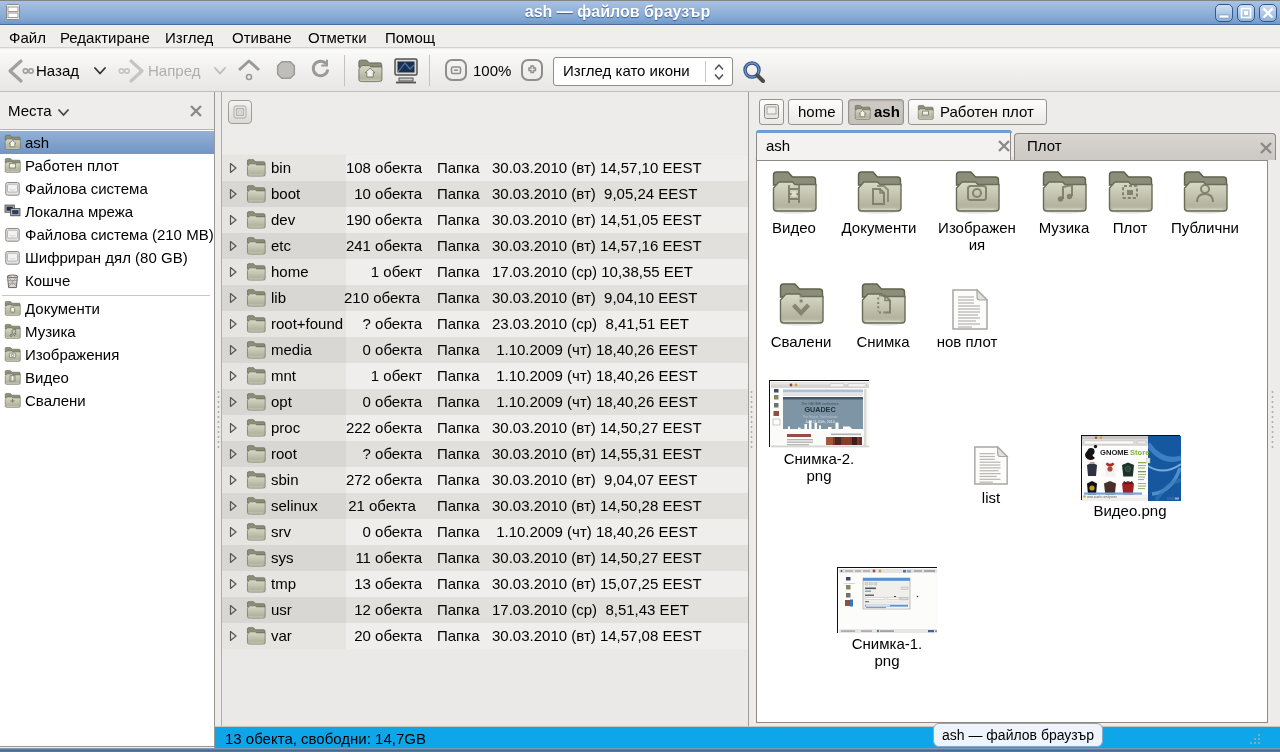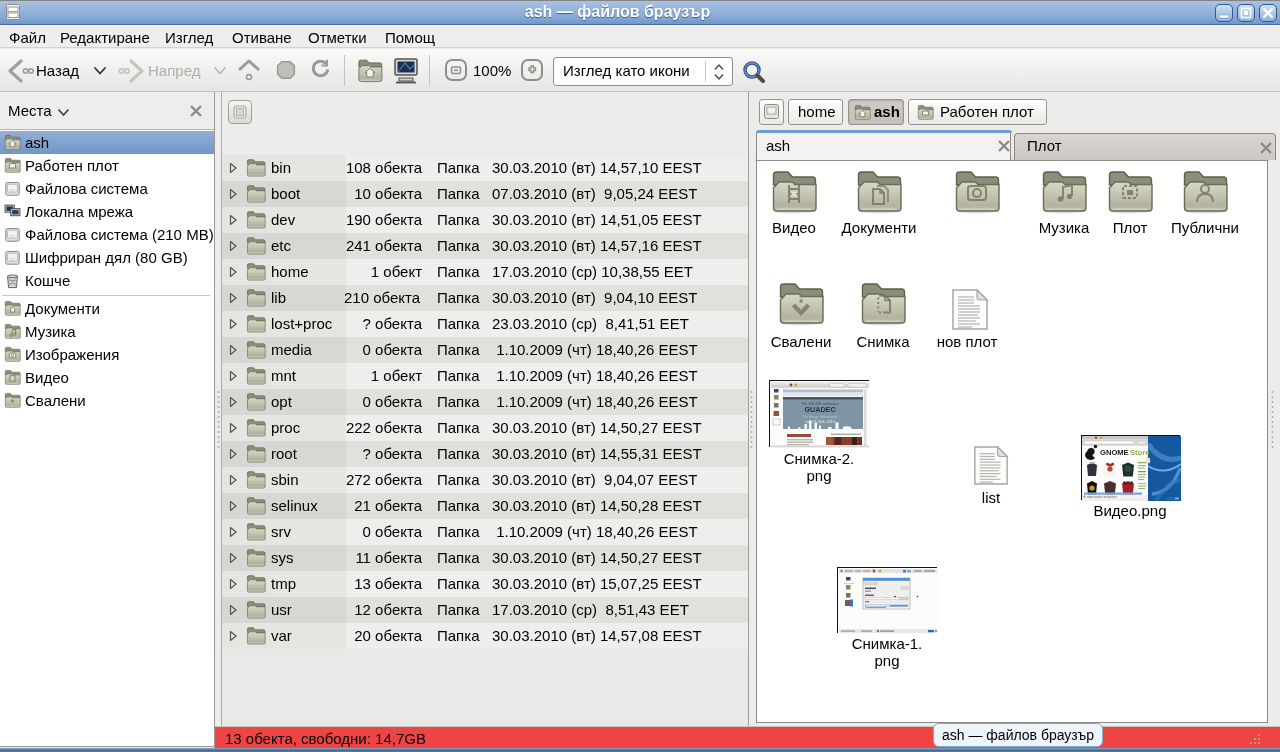--- a/index.html
+++ b/index.html
@@ -10,21 +10,21 @@
 #menubar{left:0;top:25px;width:1280px;height:23px;background:#efeeec;border-bottom:1px solid #d5d2ce}
 .menu{top:4px}
 #toolbar{left:0;top:49px;width:1280px;height:43px;background:linear-gradient(#fafaf9,#e7e6e4);border-bottom:1px solid #c2bfba}
 #sidebar{left:0;top:92px;width:215px;height:656px;background:#eeedeb;border-right:1px solid #9b9893}
 #sidelist{left:0;top:37px;width:214px;height:618px;background:#fff;border-top:1px solid #b7b4af;border-bottom:1px solid #9b9893}
 .srow{left:0;width:214px;height:23px}
 .srow .lbl{position:absolute;left:25px;top:3px;white-space:nowrap}
 .sel{background:linear-gradient(#94b1d6,#7195c5)}
 #midpane{left:222px;top:92px;width:526px;height:634px;background:#edecea}
 #rightpane{left:755px;top:92px;width:513px;height:634px;background:#edecea}
-#statusbar{left:215px;top:726px;width:1065px;height:22px;background:#ef4444;border-top:1px solid #c9c6c1}
+#statusbar{left:215px;top:726px;width:1065px;height:22px;background:#0ea5e9;border-top:1px solid #c9c6c1}
 #panel{left:0;top:748px;width:1280px;height:4px;background:linear-gradient(#8aa5c6,#49688f 60%,#5d7da4)}
 #tooltip{left:933px;top:723px;width:170px;height:24px;background:#eef4fc;border:1px solid #85a8cf;border-radius:6px;text-align:center;padding-top:3px;font-size:14px;z-index:30}
 .hdrcell{top:0;height:21px;border-right:1px solid #d0cdc9;background:linear-gradient(#f7f6f5,#eae8e6)}
 .row{left:0;width:526px;height:26px}
 .cell{position:absolute;top:4px;white-space:nowrap}
 #lheader{left:0;top:39px;width:526px;height:23px;background:linear-gradient(#f7f6f5,#eae8e6);border-top:1px solid #c2bfba;border-bottom:1px solid #b5b2ad}
 #lbody{left:0;top:62px;width:526px;height:664px;background:#ebe9e7}
 .gray{background:#e2e0dd}
 .white{background:#efeeec}
 .grayN{background:#d9d7d3}
@@ -330,21 +330,21 @@
 <div class="abs gray" style="left:124px;top:0;width:402px;height:26px"></div>
 <svg class="abs" style="left:6px;top:8px" width="10" height="10" viewBox="0 0 10 10">
           <path d="M2.5,0.5 L8,5 L2.5,9.5 z" fill="none" stroke="#555" stroke-width="1.2"></path>
         </svg>
 <svg class="abs" style="left:24px;top:3px" width="20" height="20" viewBox="0 0 48 48">
           <use href="#fol48"></use>
         </svg>
 <span class="cell" style="left:49px">boot</span>
 <span class="cell" style="left:120px;width:86px;text-align:right;padding-right:6px">10 обекта</span>
 <span class="cell" style="left:215px">Папка</span>
-<span class="cell" style="left:270px;white-space:pre">07.03.2010 (вт)  9,05,24 EEST</span>
+<span class="cell" style="left:270px;white-space:pre">30.03.2010 (вт)  9,05,24 EEST</span>
 </div>
 <div class="abs row" style="top:52px">
 <div class="abs whiteN" style="left:0;top:0;width:124px;height:26px"></div>
 <div class="abs white" style="left:124px;top:0;width:402px;height:26px"></div>
 <svg class="abs" style="left:6px;top:8px" width="10" height="10" viewBox="0 0 10 10">
           <path d="M2.5,0.5 L8,5 L2.5,9.5 z" fill="none" stroke="#555" stroke-width="1.2"></path>
         </svg>
 <svg class="abs" style="left:24px;top:3px" width="20" height="20" viewBox="0 0 48 48">
           <use href="#fol48"></use>
         </svg>
@@ -397,21 +397,21 @@
 </div>
 <div class="abs row" style="top:156px">
 <div class="abs whiteN" style="left:0;top:0;width:124px;height:26px"></div>
 <div class="abs white" style="left:124px;top:0;width:402px;height:26px"></div>
 <svg class="abs" style="left:6px;top:8px" width="10" height="10" viewBox="0 0 10 10">
           <path d="M2.5,0.5 L8,5 L2.5,9.5 z" fill="none" stroke="#555" stroke-width="1.2"></path>
         </svg>
 <svg class="abs" style="left:24px;top:3px" width="20" height="20" viewBox="0 0 48 48">
           <use href="#fol48"></use>
         </svg>
-<span class="cell" style="left:49px">lost+proc</span>
+<span class="cell" style="left:49px">root+found</span>
 <span class="cell" style="left:120px;width:86px;text-align:right;padding-right:6px">? обекта</span>
 <span class="cell" style="left:215px">Папка</span>
 <span class="cell" style="left:270px;white-space:pre">23.03.2010 (ср)  8,41,51 EET</span>
 </div>
 <div class="abs row" style="top:182px">
 <div class="abs grayN" style="left:0;top:0;width:124px;height:26px"></div>
 <div class="abs gray" style="left:124px;top:0;width:402px;height:26px"></div>
 <svg class="abs" style="left:6px;top:8px" width="10" height="10" viewBox="0 0 10 10">
           <path d="M2.5,0.5 L8,5 L2.5,9.5 z" fill="none" stroke="#555" stroke-width="1.2"></path>
         </svg>
@@ -496,21 +496,21 @@
 <div class="abs row" style="top:338px">
 <div class="abs grayN" style="left:0;top:0;width:124px;height:26px"></div>
 <div class="abs gray" style="left:124px;top:0;width:402px;height:26px"></div>
 <svg class="abs" style="left:6px;top:8px" width="10" height="10" viewBox="0 0 10 10">
           <path d="M2.5,0.5 L8,5 L2.5,9.5 z" fill="none" stroke="#555" stroke-width="1.2"></path>
         </svg>
 <svg class="abs" style="left:24px;top:3px" width="20" height="20" viewBox="0 0 48 48">
           <use href="#fol48"></use>
         </svg>
 <span class="cell" style="left:49px">selinux</span>
-<span class="cell" style="left:120px;width:86px;text-align:right;padding-right:6px">21 обекта</span>
+<span class="cell" style="left:120px;width:86px;text-align:center;padding-right:6px">21 обекта</span>
 <span class="cell" style="left:215px">Папка</span>
 <span class="cell" style="left:270px;white-space:pre">30.03.2010 (вт) 14,50,28 EEST</span>
 </div>
 <div class="abs row" style="top:364px">
 <div class="abs whiteN" style="left:0;top:0;width:124px;height:26px"></div>
 <div class="abs white" style="left:124px;top:0;width:402px;height:26px"></div>
 <svg class="abs" style="left:6px;top:8px" width="10" height="10" viewBox="0 0 10 10">
           <path d="M2.5,0.5 L8,5 L2.5,9.5 z" fill="none" stroke="#555" stroke-width="1.2"></path>
         </svg>
 <svg class="abs" style="left:24px;top:3px" width="20" height="20" viewBox="0 0 48 48">
@@ -636,20 +636,24 @@
         <path d="M25,21 v4 h4" fill="none" stroke="#75785f" stroke-width="1.5" opacity="0.85"></path>
       </svg>
 <div class="abs icolabel" style="left:63px;top:59px;width:120px">
         <div>Документи</div>
       </div>
 <svg class="abs" style="left:197px;top:8px" width="48" height="48" viewBox="0 0 48 48">
         <use href="#fol48b"></use>
         <rect x="15" y="18" width="18" height="14" rx="2.5" fill="none" stroke="#75785f" stroke-width="2" opacity="0.85"></rect>
         <circle cx="24" cy="25" r="4" fill="none" stroke="#75785f" stroke-width="2" opacity="0.85"></circle>
       </svg>
+<div class="abs icolabel" style="left:161px;top:59px;width:120px">
+        <div>Изображен</div>
+        <div>ия</div>
+      </div>
 <svg class="abs" style="left:284px;top:8px" width="48" height="48" viewBox="0 0 48 48">
         <use href="#fol48b"></use>
         <path d="M23,31 v-12 l9,-2 v11" fill="none" stroke="#75785f" stroke-width="2" opacity="0.85"></path>
         <circle cx="20.5" cy="31" r="2.7" fill="#75785f" opacity="0.85"></circle>
         <circle cx="29.5" cy="28.5" r="2.7" fill="#75785f" opacity="0.85"></circle>
       </svg>
 <div class="abs icolabel" style="left:248px;top:59px;width:120px">
         <div>Музика</div>
       </div>
 <svg class="abs" style="left:350px;top:8px" width="48" height="48" viewBox="0 0 48 48">

